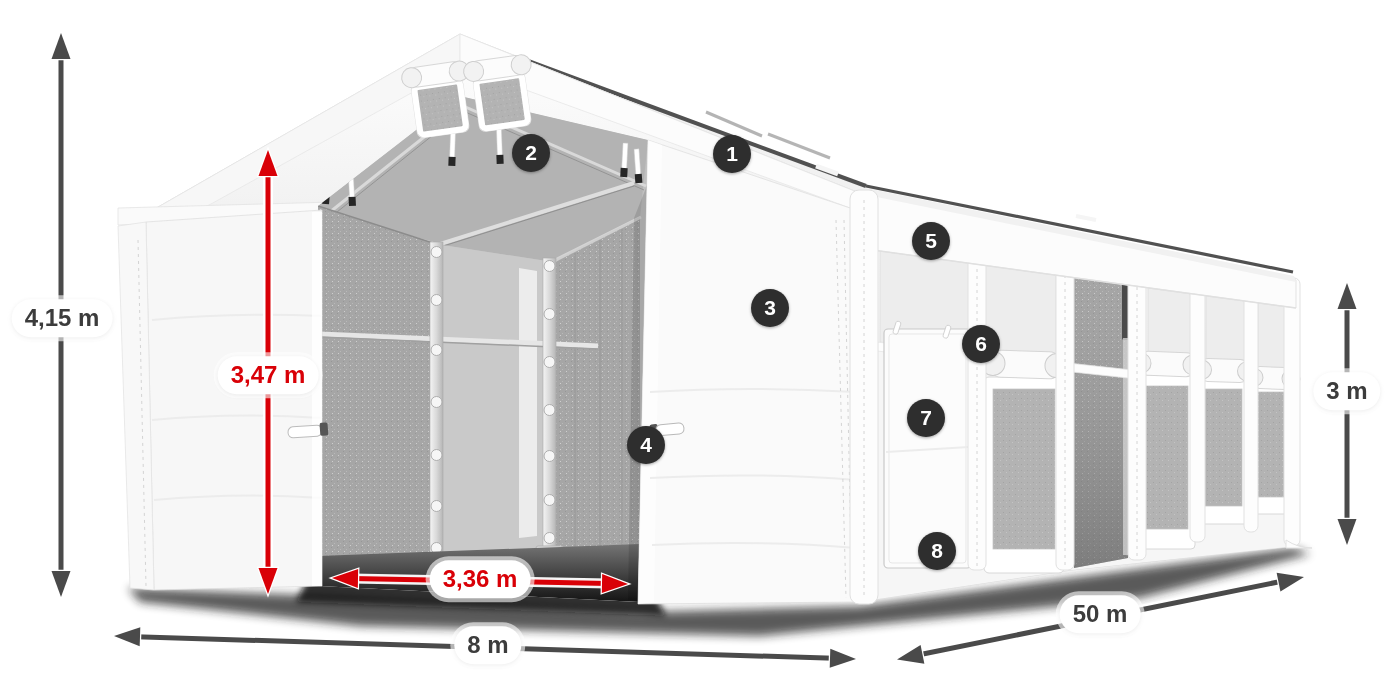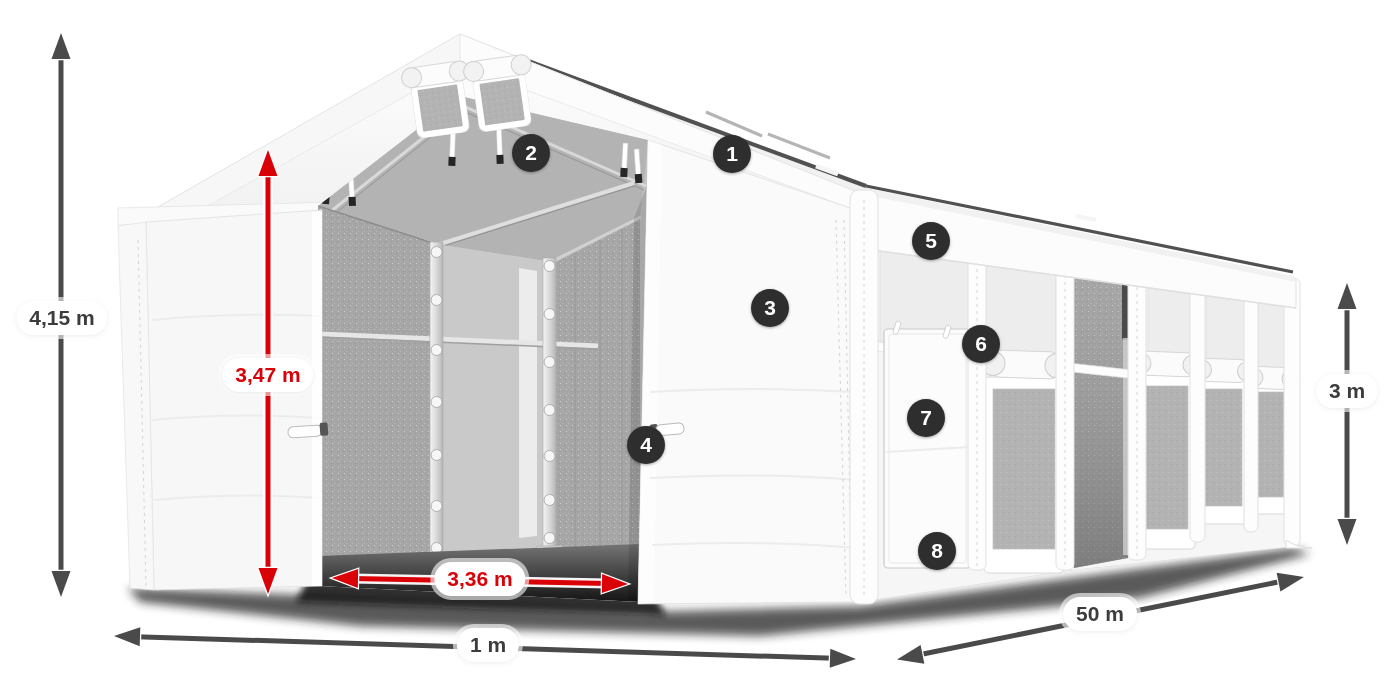--- a/index.html
+++ b/index.html
@@ -10,21 +10,21 @@
   
   .arrow .casing{stroke:#ffffff;stroke-width:10;fill:none;opacity:.95;stroke-linecap:round;}
   .arrow .core{stroke:#4a4a4a;stroke-width:5;fill:none;stroke-linecap:butt;}
   .arrow use{fill:#4a4a4a;stroke:#ffffff;stroke-width:2.5;paint-order:stroke;}
   .arrow.red .core{stroke:#d90007;}
   .arrow.red use{fill:#d90007;}
 
   
   .dim-pill{
     position:absolute;transform:translate(-50%,-50%);
-    background:#ffffff;color:#3c3c3c;font-weight:bold;font-size:21px;
+    background:#ffffff;color:#3c3c3c;font-weight:bold;font-size:24px;
     padding:5px 13px;border-radius:19px;white-space:nowrap;line-height:1.15;
     box-shadow:0 0 0 4px rgba(255,255,255,.6),0 1px 4px rgba(0,0,0,.18);
   }
   .dim-pill.red{color:#d90007;}
 
   
   .marker{
     position:absolute;transform:translate(-50%,-50%);
     width:38px;height:38px;border-radius:50%;background:#2e2e2e;color:#ffffff;
     display:flex;align-items:center;justify-content:center;
@@ -362,21 +362,21 @@
     <path class="casing" d="M1347,301 L1347,525"></path>
         <path class="core" d="M1347,301 L1347,525"></path>
     <use href="#ah" transform="translate(1347,283) rotate(-90)"></use>
     <use href="#ah" transform="translate(1347,545) rotate(90)"></use>
   </g>
 </svg>
 
 <div class="dim-pill" style="left:62px;top:318px">4,15 m</div>
 <div class="dim-pill red" style="left:268px;top:375px">3,47 m</div>
 <div class="dim-pill red" style="left:480px;top:579px">3,36 m</div>
-<div class="dim-pill" style="left:488px;top:645px">1 m</div>
+<div class="dim-pill" style="left:488px;top:645px">8 m</div>
 <div class="dim-pill" style="left:1100px;top:614px">50 m</div>
 <div class="dim-pill" style="left:1347px;top:391px">3 m</div>
 
 <div class="marker" style="left:732px;top:154px">1</div>
 <div class="marker" style="left:531px;top:153px">2</div>
 <div class="marker" style="left:770px;top:308px">3</div>
 <div class="marker" style="left:646px;top:445px">4</div>
 <div class="marker" style="left:931px;top:241px">5</div>
 <div class="marker" style="left:981px;top:344px">6</div>
 <div class="marker" style="left:926px;top:418px">7</div>

